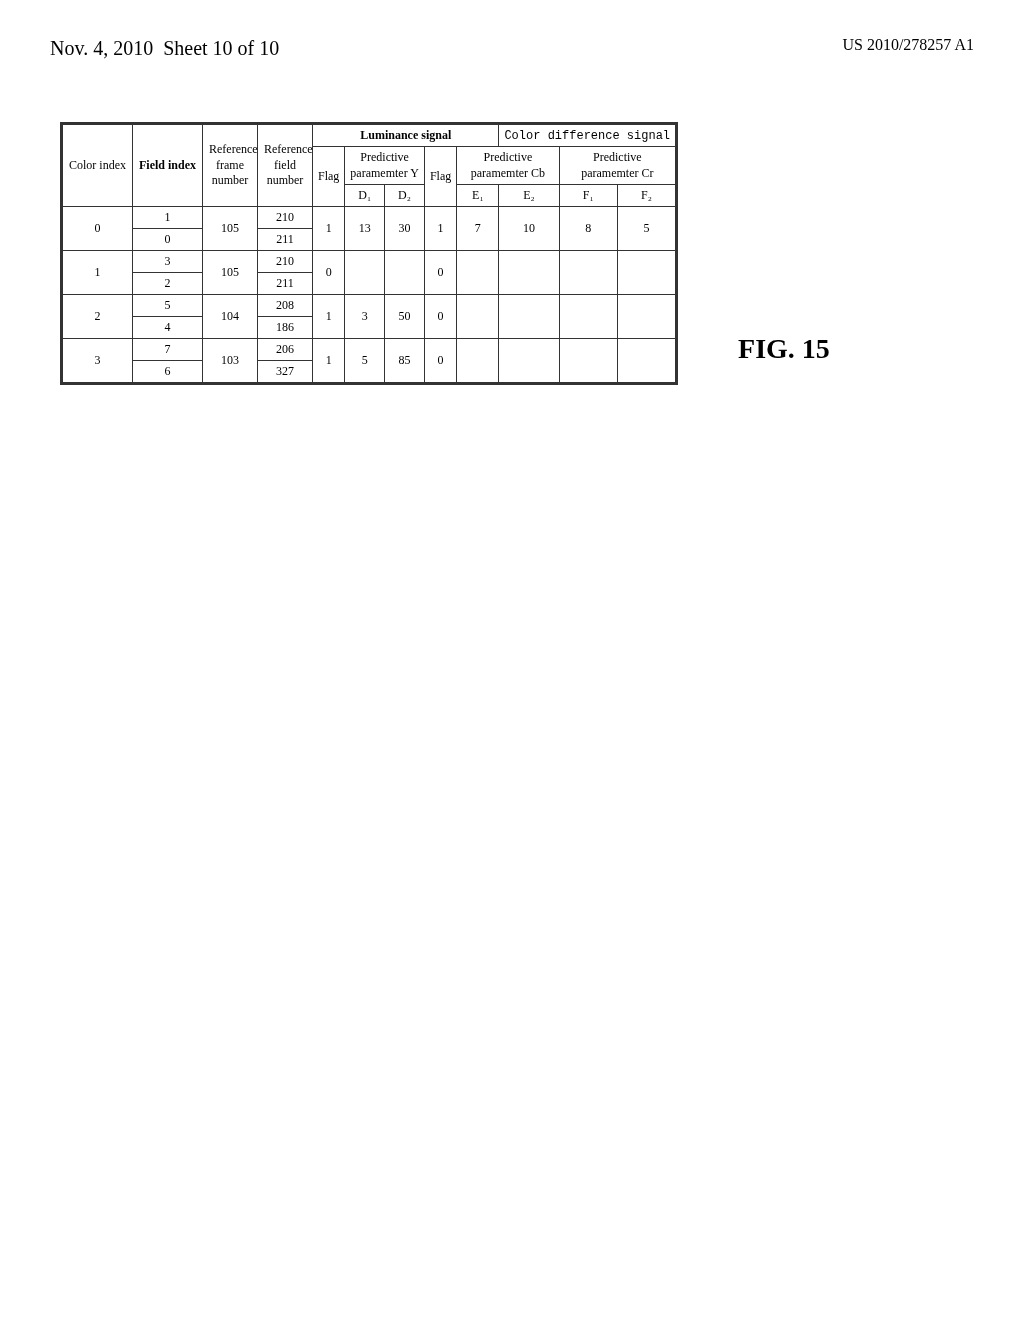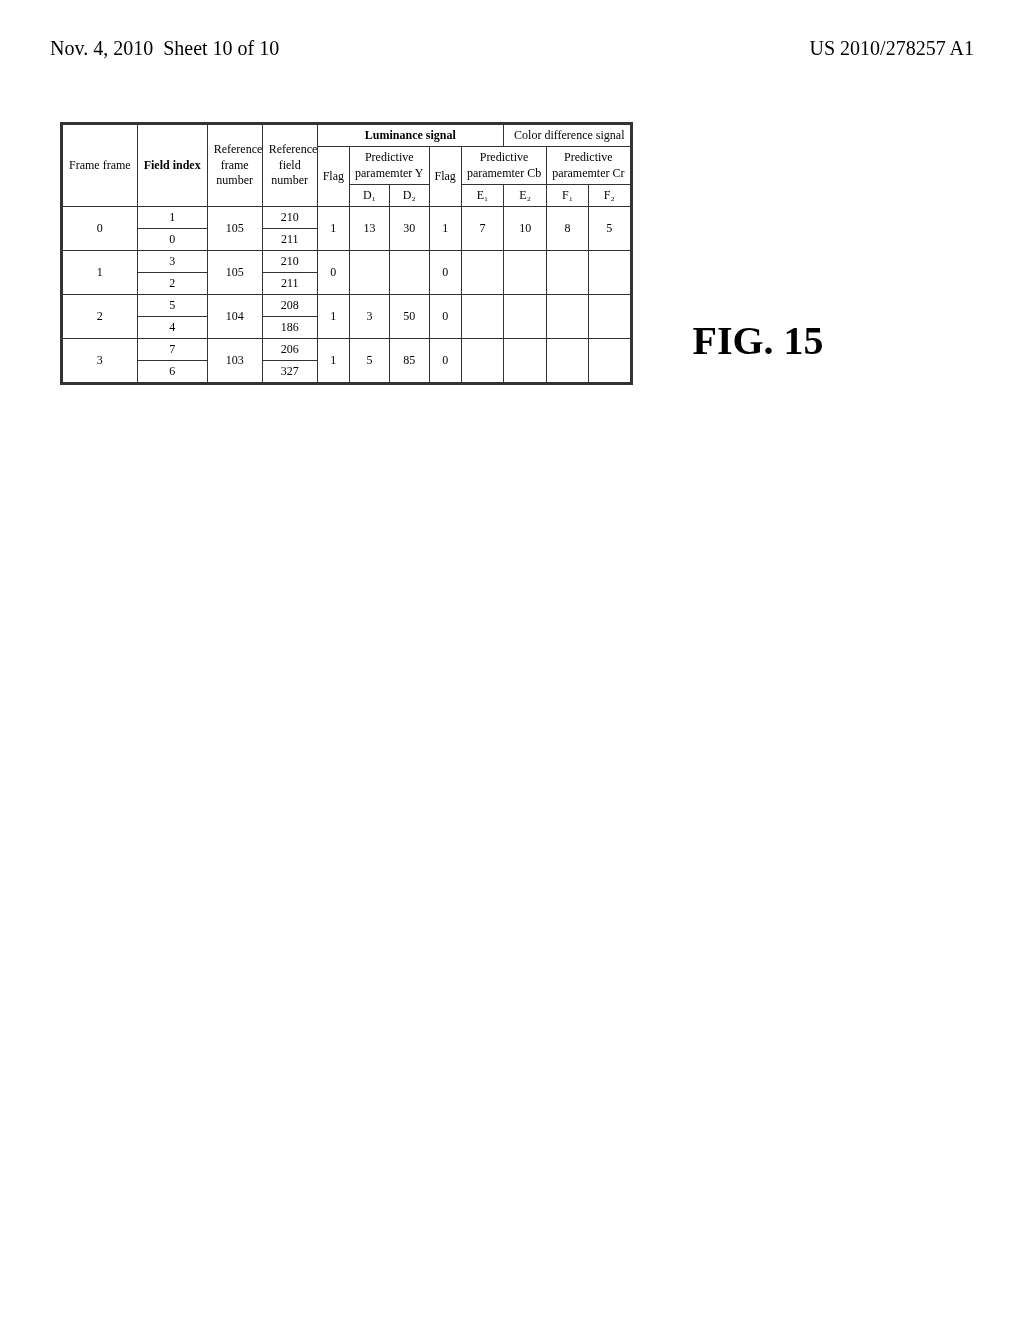--- a/index.html
+++ b/index.html
@@ -24,21 +24,21 @@
       font-weight: bold;
       line-height: 1.4;
     }
     .header-center {
       font-size: 20px;
       line-height: 1.4;
       text-align: center;
       padding-top: 4px;
     }
     .header-right {
-      font-size: 20px;
+      font-size: 16px;
       line-height: 1.4;
       padding-top: 4px;
       text-align: center;
     }
 
     
     .content {
       display: flex;
       justify-content: flex-start;
       align-items: flex-start;
@@ -62,21 +62,21 @@
       border: 1px solid #333;
       padding: 3px 5px;
       text-align: center;
       vertical-align: middle;
       white-space: nowrap;
       font-weight: normal;
     }
 
     
     .figure-label {
-      font-size: 40px;
+      font-size: 28px;
       font-weight: bold;
       font-family: 'Times New Roman', Times, serif;
       margin-top: 20px;
       margin-left: 20px;
       line-height: 1.2;
     }
   </style>
 </head>
 <body>
 
@@ -87,28 +87,28 @@
   <div class="header-right">US 2010/278257 A1</div>
 </div>
 
 <div class="content">
 
   <div class="table-wrapper">
     <table>
       <thead>
         <tr>
 
-          <td rowspan="3" style="font-weight:normal; padding: 4px 6px;">Frame frame</td>
+          <td rowspan="3" style="font-weight:normal; padding: 4px 6px;">Color index</td>
           <td rowspan="3" style="font-weight:bold; padding: 4px 6px;">Field index</td>
           <td rowspan="3" style="font-weight:normal; padding: 4px 6px; max-width:55px; white-space:normal; text-align:center; line-height:1.3;">Reference<br>frame number</td>
           <td rowspan="3" style="font-weight:normal; padding: 4px 6px; max-width:55px; white-space:normal; text-align:center; line-height:1.3;">Reference<br>field number</td>
 
           <td colspan="5" style="font-weight:bold; text-align:center;">Luminance signal</td>
 
-          <td colspan="5" style="font-weight:normal; text-align:right;">Color difference signal</td>
+          <td colspan="5" style="font-weight:normal; text-align:right;font-family:Liberation Mono, monospace;">Color difference signal</td>
         </tr>
         <tr>
 
           <td rowspan="2">Flag</td>
           <td colspan="2" style="white-space:normal; line-height:1.3;">Predictive<br>paramemter Y</td>
 
           <td rowspan="2">Flag</td>
           <td colspan="2" style="white-space:normal; line-height:1.3;">Predictive<br>paramemter Cb</td>
           <td colspan="2" style="white-space:normal; line-height:1.3;">Predictive<br>paramemter Cr</td>
         </tr>

